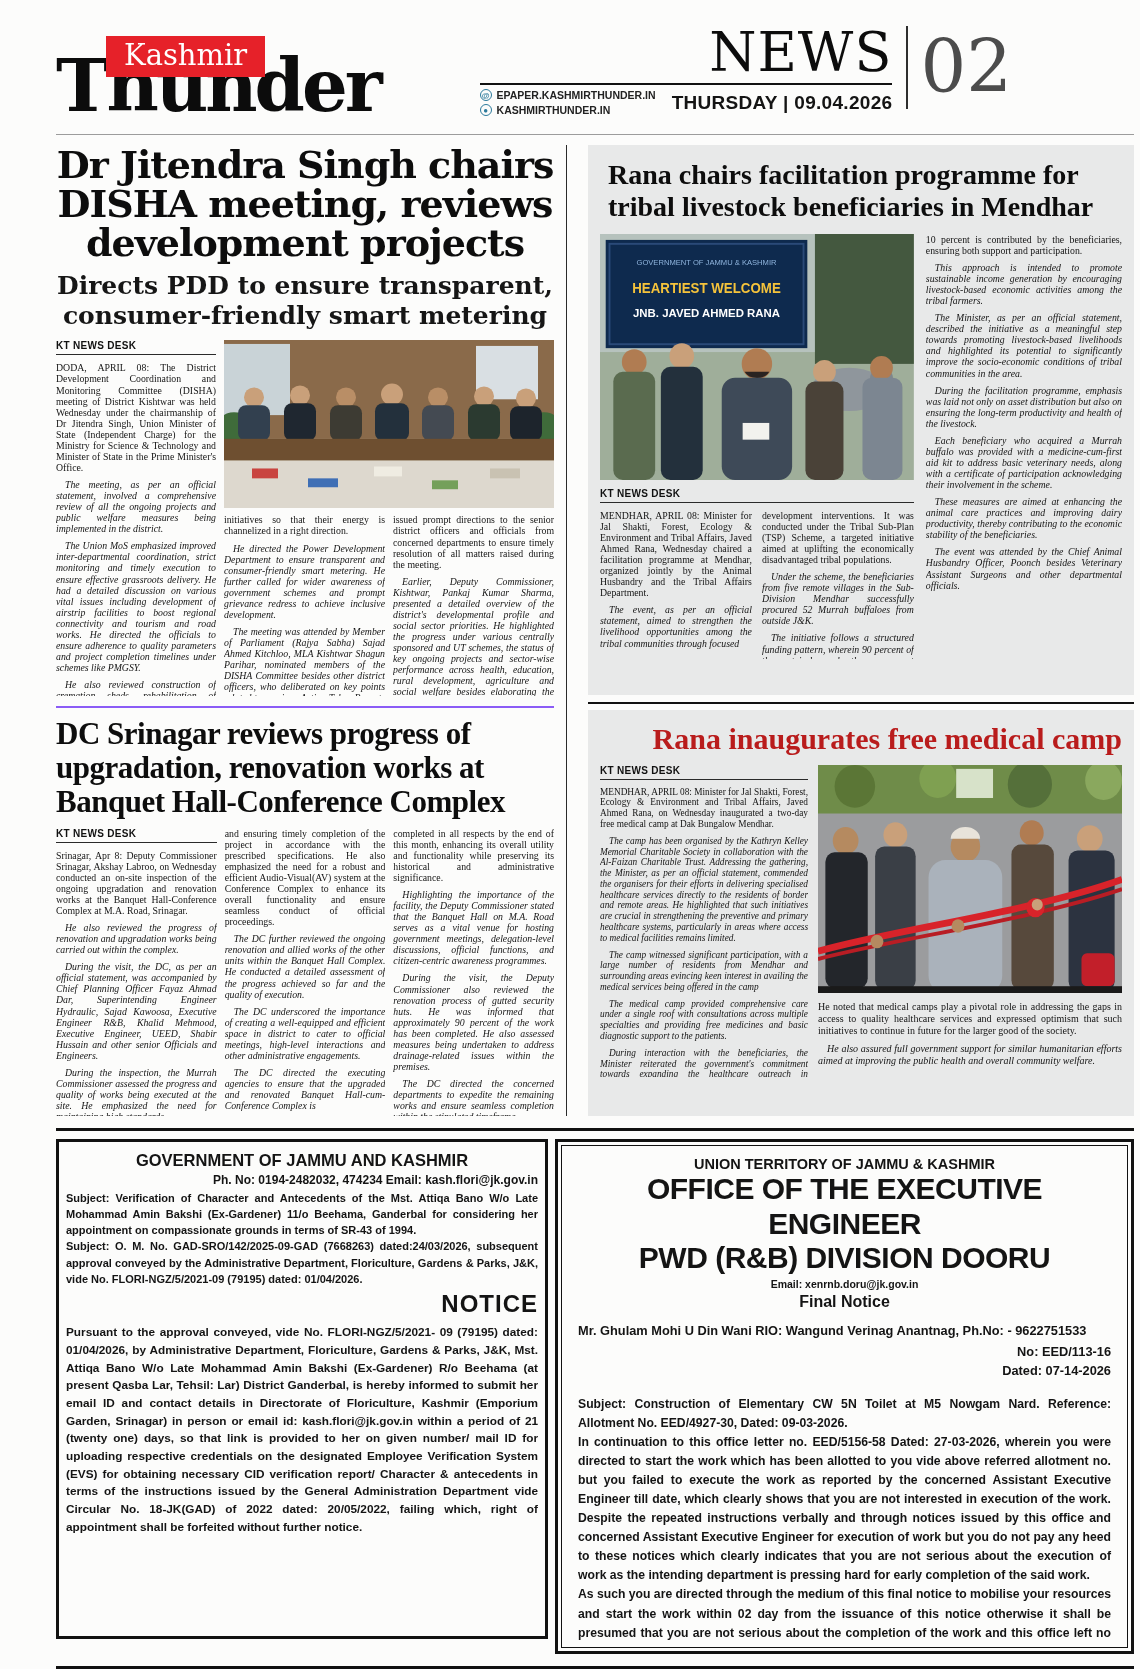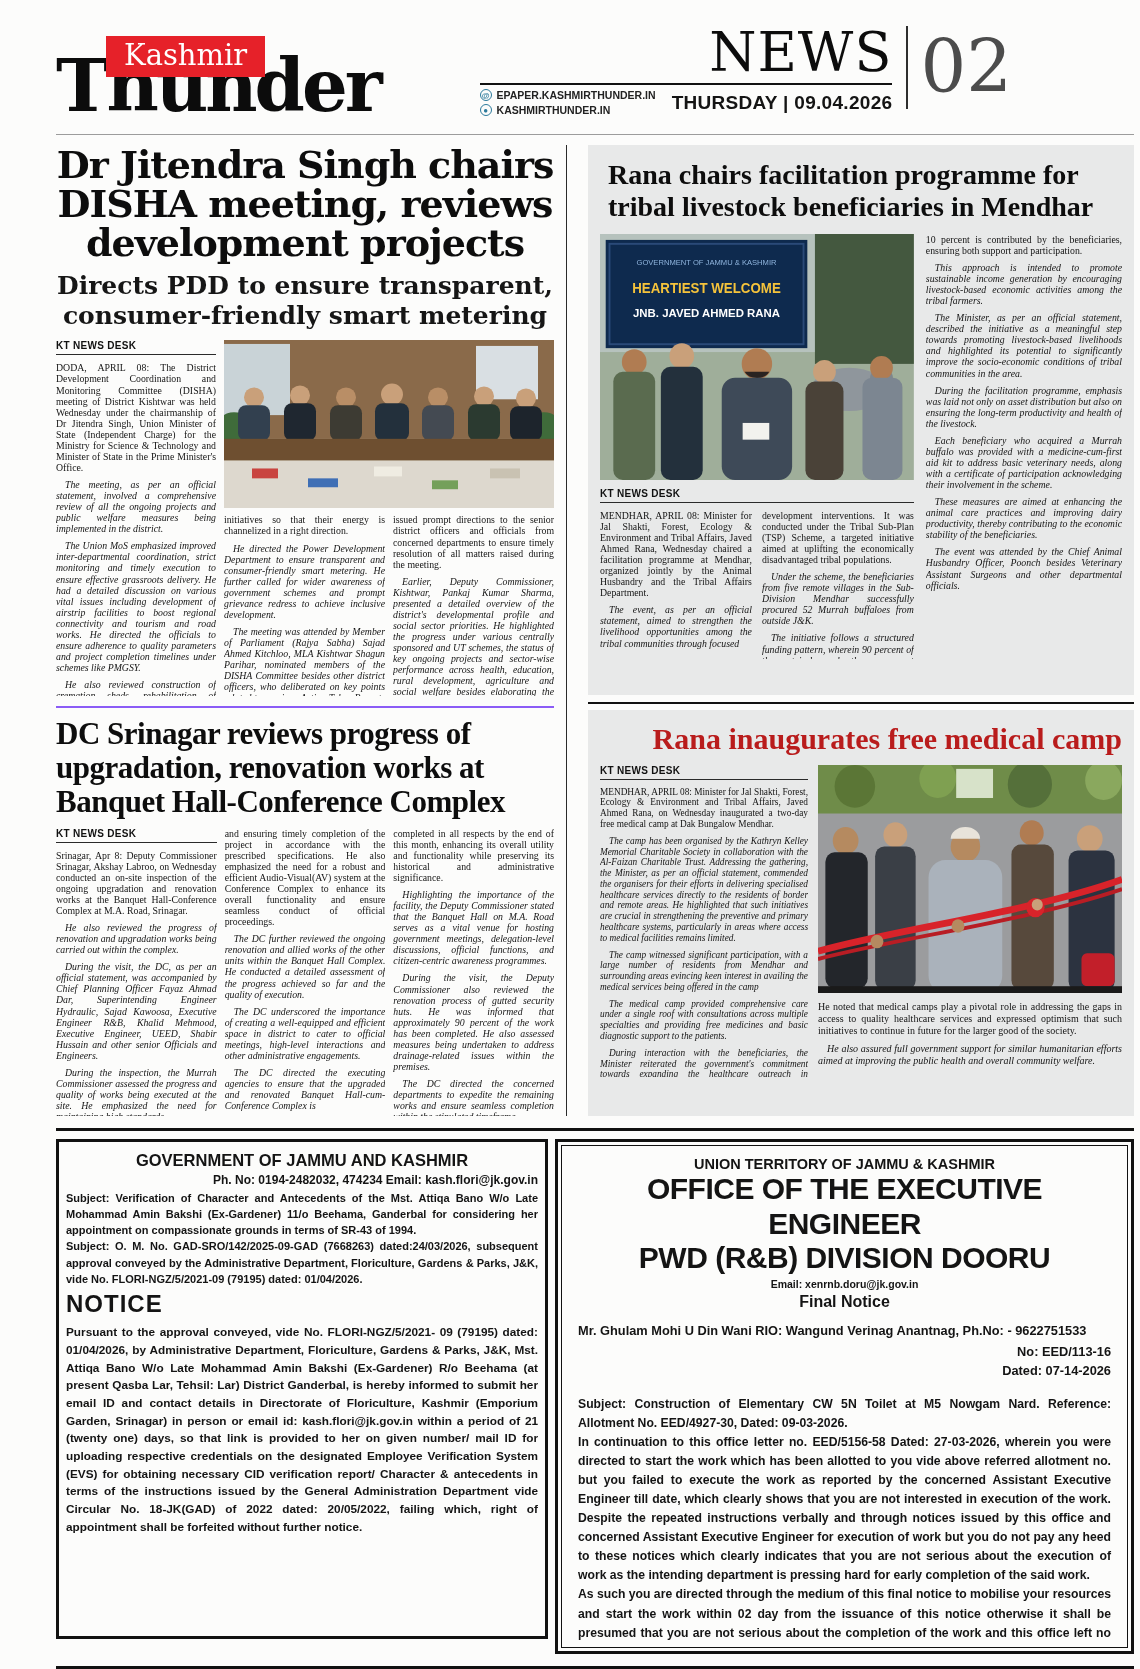--- a/index.html
+++ b/index.html
@@ -82,21 +82,21 @@
   .a4-below p { font-size:10px; line-height:1.2; }
 
   
   .notice-rule { border-top:3px solid #111; margin:12px 0 8px; }
   .notices { display:grid; grid-template-columns:492px 1fr; gap:7px; font-family:"Liberation Sans", sans-serif; font-weight:bold; }
   .notice-left { border:3px solid #111; padding:8px 7px 10px; height:500px; overflow:hidden; }
   .nl-gov   { text-align:center; font-size:16.5px; line-height:1.25; }
   .nl-title { text-align:center; font-size:20px; line-height:1.2; margin-bottom:2px; }
   .nl-contact { text-align:right; font-size:12px; margin:2px 0 3px; }
   .nl-subject { font-size:11px; line-height:1.48; text-align:justify; }
-  .nl-notice-head { text-align:left; font-size:24px; margin:3px 0 6px; letter-spacing:1px; }
+  .nl-notice-head { text-align:right; font-size:24px; margin:3px 0 6px; letter-spacing:1px; }
   .nl-body { font-size:11.8px; line-height:1.5; text-align:justify; }
 
   .notice-right { border:3px solid #111; padding:3px; height:515px; }
   .nr-inner { border:1.5px solid #111; height:100%; padding:10px 16px 8px; overflow:hidden; }
   .nr-gov { text-align:center; font-size:14.5px; }
   .nr-title { text-align:center; font-size:30px; line-height:1.15; letter-spacing:-.5px; }
   .nr-email { text-align:center; font-size:10.5px; margin-top:2px; }
   .nr-final { text-align:center; font-size:16px; margin:3px 0 12px; }
   .nr-addressee { font-size:12.8px; }
   .nr-refs { text-align:right; font-size:12.8px; line-height:1.55; margin:4px 0 14px; }

